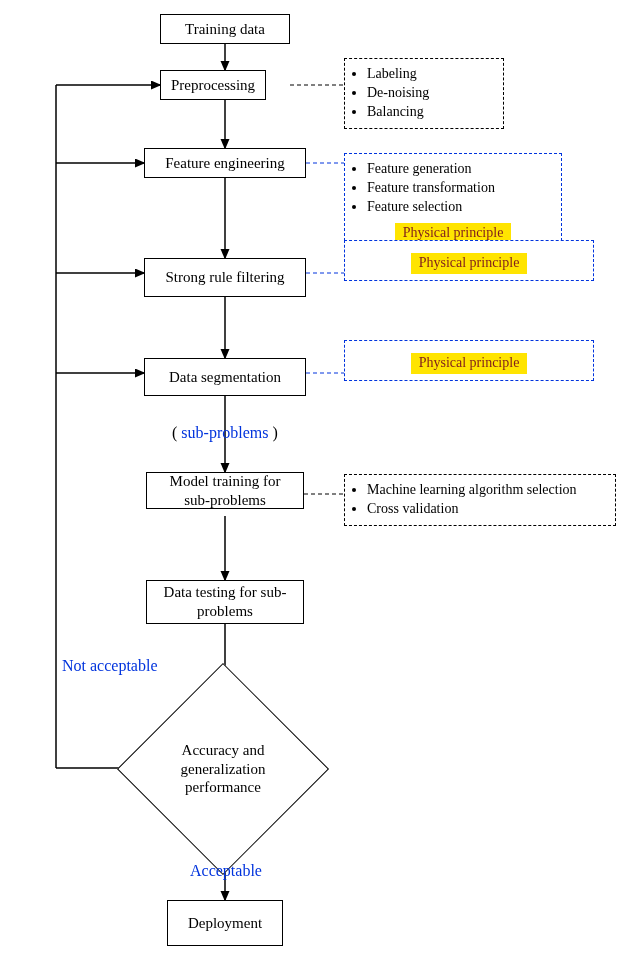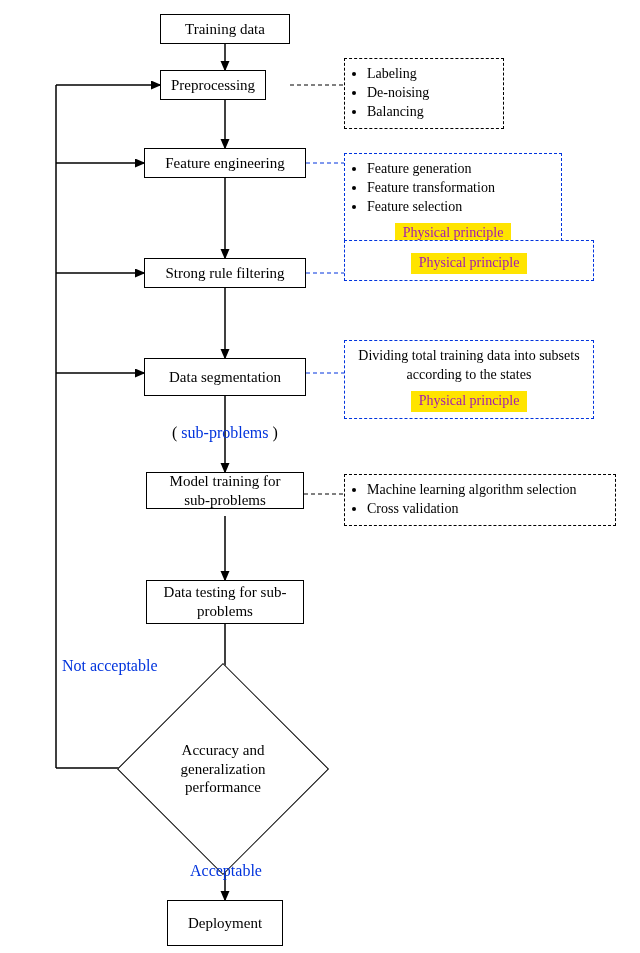--- a/index.html
+++ b/index.html
@@ -39,21 +39,21 @@
   .note ul {
     margin: 0;
     padding-left: 14px;
   }
   .note li {
     margin: 0;
   }
   .hilite {
     display: inline-block;
     background: #ffe400;
-    color: #a21caf;
+    color: #7f1d1d;
     padding: 1px 8px;
     margin-top: 4px;
     font-size: 14px;
   }
   .hilite-wrap {
     text-align: center;
     margin-top: 2px;
   }
   .diamond-wrap {
     position: absolute;
@@ -128,21 +128,21 @@
 </div>
 
 <div class="node" style="left:160px; top:70px; width:106px; height:30px;">
   <span>Preprocessing</span>
 </div>
 
 <div class="node" style="left:144px; top:148px; width:162px; height:30px;">
   <span>Feature engineering</span>
 </div>
 
-<div class="node" style="left:144px; top:258px; width:162px; height:30px;">
+<div class="node" style="left:144px; top:258px; width:162px; height:39px;">
   <span>Strong rule filtering</span>
 </div>
 
 <div class="node" style="left:144px; top:358px; width:162px; height:38px;">
   <span>Data segmentation</span>
 </div>
 
 <div class="label" style="left:172px; top:424px;">
   <span class="paren">( </span><span>sub-problems</span><span class="paren"> )</span>
 </div>
@@ -192,21 +192,20 @@
   </div>
 </div>
 
 <div class="note blue" style="left:344px; top:240px; width:250px; text-align:center;">
   <div class="hilite-wrap">
     <span class="hilite">Physical principle</span>
   </div>
 </div>
 
 <div class="note blue" style="left:344px; top:340px; width:250px; text-align:center;">
-  <div>Dividing total training data into subsets according to the states</div>
   <div class="hilite-wrap">
     <span class="hilite">Physical principle</span>
   </div>
 </div>
 
 <div class="note" style="left:344px; top:474px; width:272px;">
   <ul>
     <li>Machine learning algorithm selection</li>
     <li>Cross validation</li>
   </ul>

